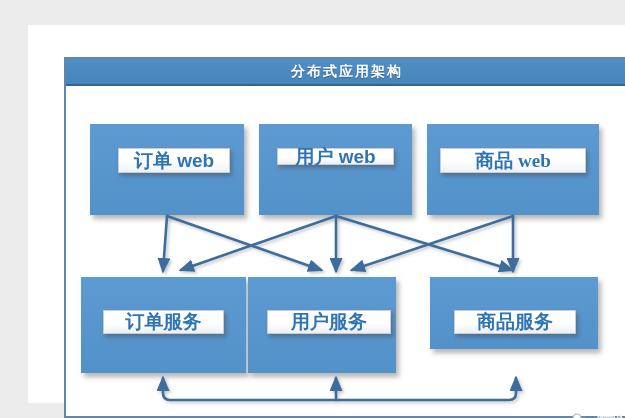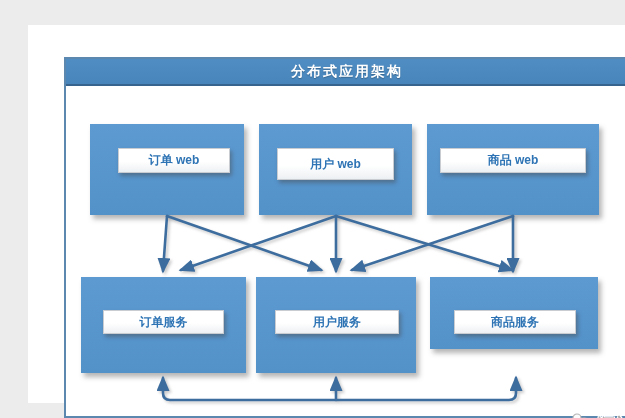--- a/index.html
+++ b/index.html
@@ -49,34 +49,34 @@
   .node-label{
     position:absolute;
     box-sizing:border-box;
     background:linear-gradient(180deg,#ffffff 55%,#edf0f3 100%);
     border:1px solid #c9cdd2;
     box-shadow:2px 3px 4px rgba(70,70,70,0.45);
     display:flex;align-items:center;justify-content:center;
   }
   .node-label span{
     color:#2e74b5;
-    font-size:12px;
+    font-size:19px;
     font-weight:bold;
     white-space:nowrap;
   }
   
   .node.w1{left:62px; top:99px; width:154px;height:91px;}
   .node.w2{left:231px;top:99px; width:153px;height:91px;}
-  .node.w3{left:399px;top:99px; width:172px;height:91px;}
+  .node.w3{left:399px;top:99px; width:172px;height:91px;font-family:Liberation Serif, serif;}
   .node.w1 .node-label{left:28px;top:24px;width:112px;height:25px;}
-  .node.w2 .node-label{left:18px;top:24px;width:117px;height:32px;}
+  .node.w2 .node-label{left:18px;top:24px;width:117px;height:17px;}
   .node.w3 .node-label{left:13px;top:24px;width:146px;height:25px;}
   
   .node.s1{left:53px; top:252px;width:165px;height:96px;}
-  .node.s2{left:228px;top:252px;width:160px;height:96px;}
+  .node.s2{left:220px;top:252px;width:148px;height:96px;}
   .node.s3{left:402px;top:252px;width:168px;height:72px;}
   .node.s1 .node-label{left:22px;top:33px;width:121px;height:24px;}
   .node.s2 .node-label{left:19px;top:33px;width:124px;height:24px;}
   .node.s3 .node-label{left:24px;top:33px;width:122px;height:24px;}
 
   .arrows{
     position:absolute;left:0;top:0;width:625px;height:418px;
     pointer-events:none;
     filter:drop-shadow(2px 2px 1.5px rgba(100,100,100,0.35));
   }

